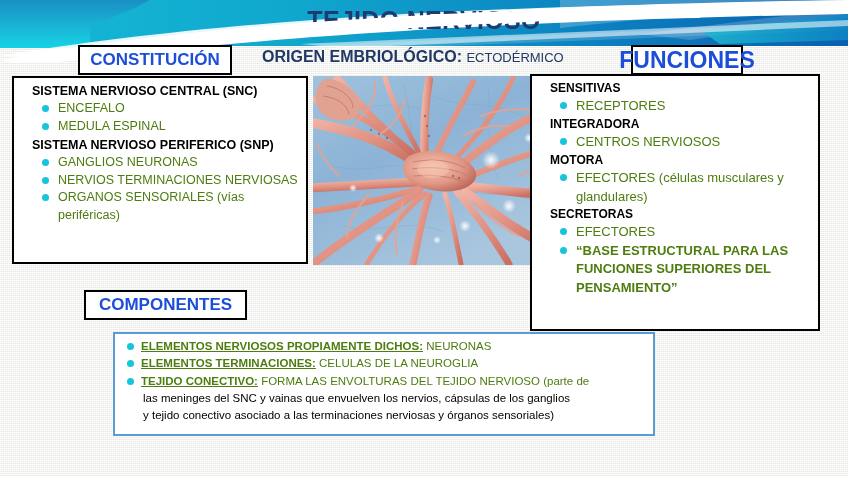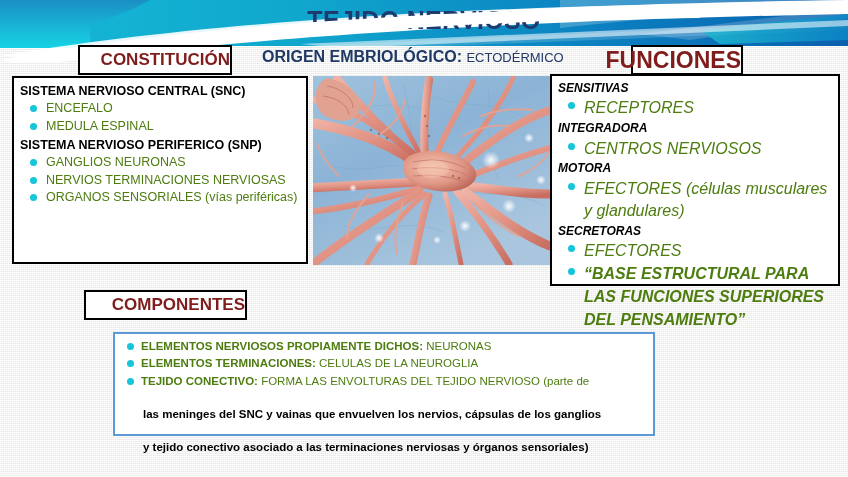--- a/index.html
+++ b/index.html
@@ -52,25 +52,25 @@
     width: 848px; height: 62px;
     z-index: 5;
     pointer-events: none;
   }
 
   
   .chip {
     position: absolute;
     background: #ffffff;
     border: 2px solid #000000;
-    color: #7f1d1d;
+    color: #1d4ed8;
     font-weight: bold;
     display: flex;
     align-items: center;
-    justify-content: flex-end;
+    justify-content: center;
     z-index: 6;
   }
   #chip-constitucion { left: 78px;  top: 45px; width: 154px; height: 30px; font-size: 17px; }
   #chip-funciones    { left: 631px; top: 45px; width: 112px; height: 30px; font-size: 23px; }
 
   
   #origen {
     position: absolute;
     left: 262px; top: 48px;
     z-index: 6;
@@ -79,24 +79,24 @@
   }
   #origen .lbl { font-size: 16px; font-weight: bold; }
   #origen .val { font-size: 13px; }
 
   
   .panel {
     position: absolute;
     background: #ffffff;
     border: 2px solid #000000;
     z-index: 3;
-    padding: 4px 5px 4px 6px;
+    padding: 4px 5px 4px 18px;
   }
   #panel-left  { left: 12px;  top: 76px; width: 296px; height: 188px; }
-  #panel-right { left: 550px; top: 74px; width: 290px; height: 212px; font-style: italic; }
+  #panel-right { left: 530px; top: 74px; width: 290px; height: 257px; }
 
   .hdr {
     font-size: 12.5px;
     font-weight: bold;
     color: #000;
     line-height: 1.45;
     white-space: nowrap;
   }
   #panel-right .hdr { font-size: 12px; }
 
@@ -109,22 +109,22 @@
     flex: none;
     width: 7px; height: 7px;
     border-radius: 50%;
     background: #16c5d9;
     margin: 5px 9px 0 10px;
   }
   .bullet .txt {
     font-size: 12.5px;
     color: #4d7c0f;
   }
-  #panel-right .bullet .txt { font-size: 16px; }
-  .bullet .txt b { font-weight: bold; }
+  #panel-right .bullet .txt { font-size: 13px; }
+  .bullet .txt b { font-weight: bold; text-decoration: underline; }
 
   
   #neuron {
     position: absolute;
     left: 313px; top: 76px;
     width: 237px; height: 189px;
     z-index: 2;
     overflow: hidden;
   }
   #neuron svg { display: block; }
@@ -140,24 +140,23 @@
     background: #ffffff;
     border: 2px solid #5b9bd5;
     z-index: 3;
     padding: 4px 5px 4px 2px;
   }
   #box-componentes .bullet .txt { font-size: 11.5px; line-height: 1.5; }
   #box-componentes .bullet .dot { margin: 5px 7px 0 10px; }
   #box-componentes .cont {
     font-size: 11.5px;
     line-height: 1.5;
-    font-weight: bold;
+    font-weight: normal;
     color: #000;
     padding-left: 26px;
-    margin-top: 16px;
   }
 </style>
 </head>
 <body>
 
 <div id="slide">
 
   <div id="band">
     <svg width="848" height="62" viewBox="0 0 848 62" xmlns="http://www.w3.org/2000/svg">
       <defs>

